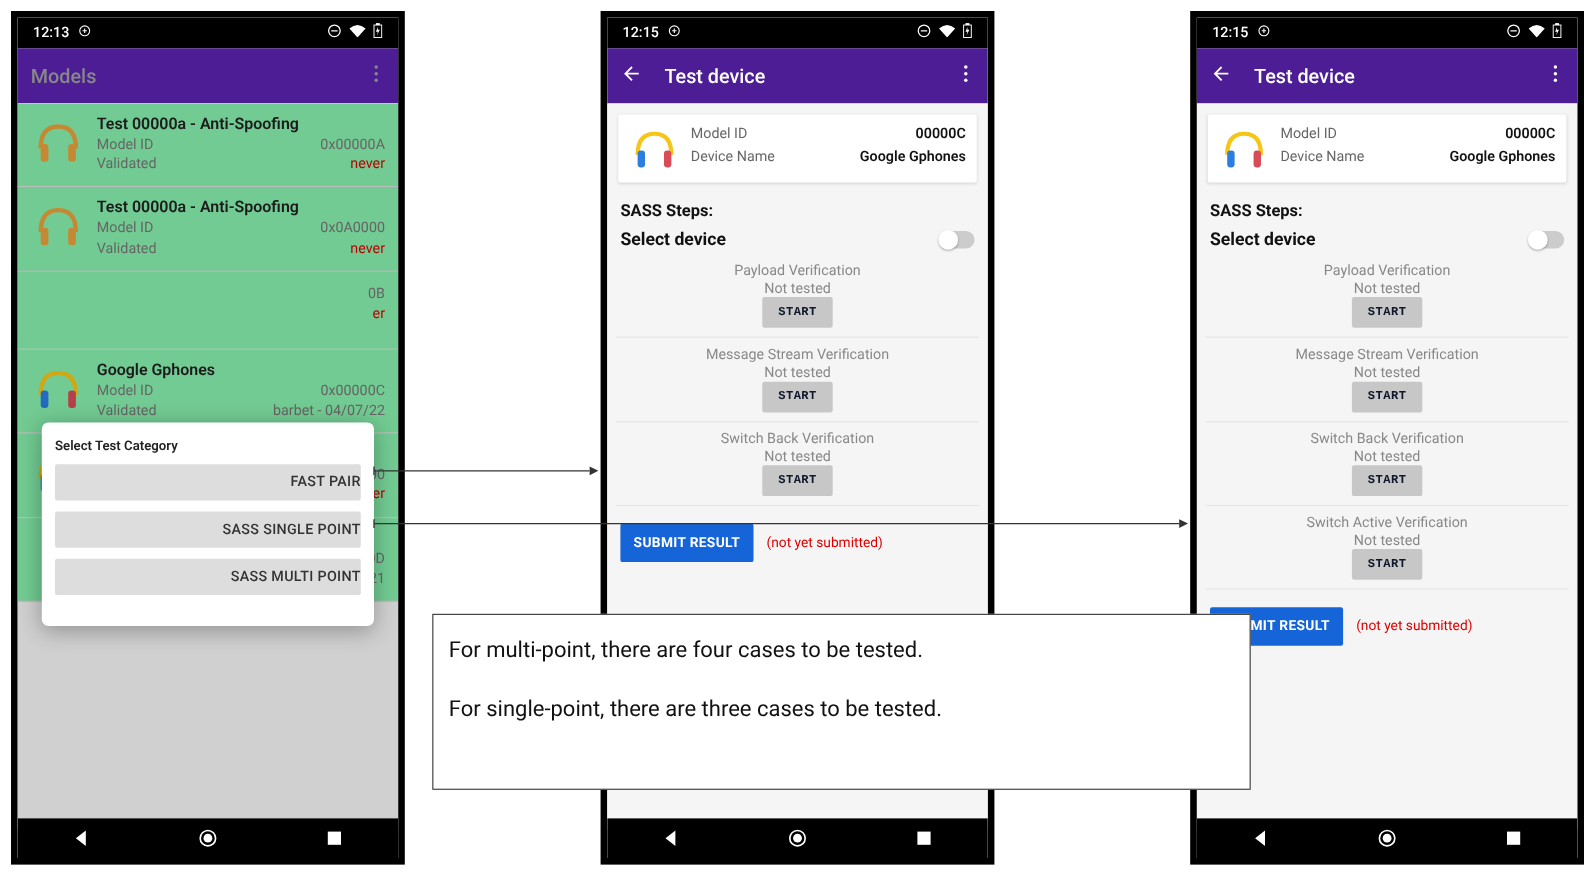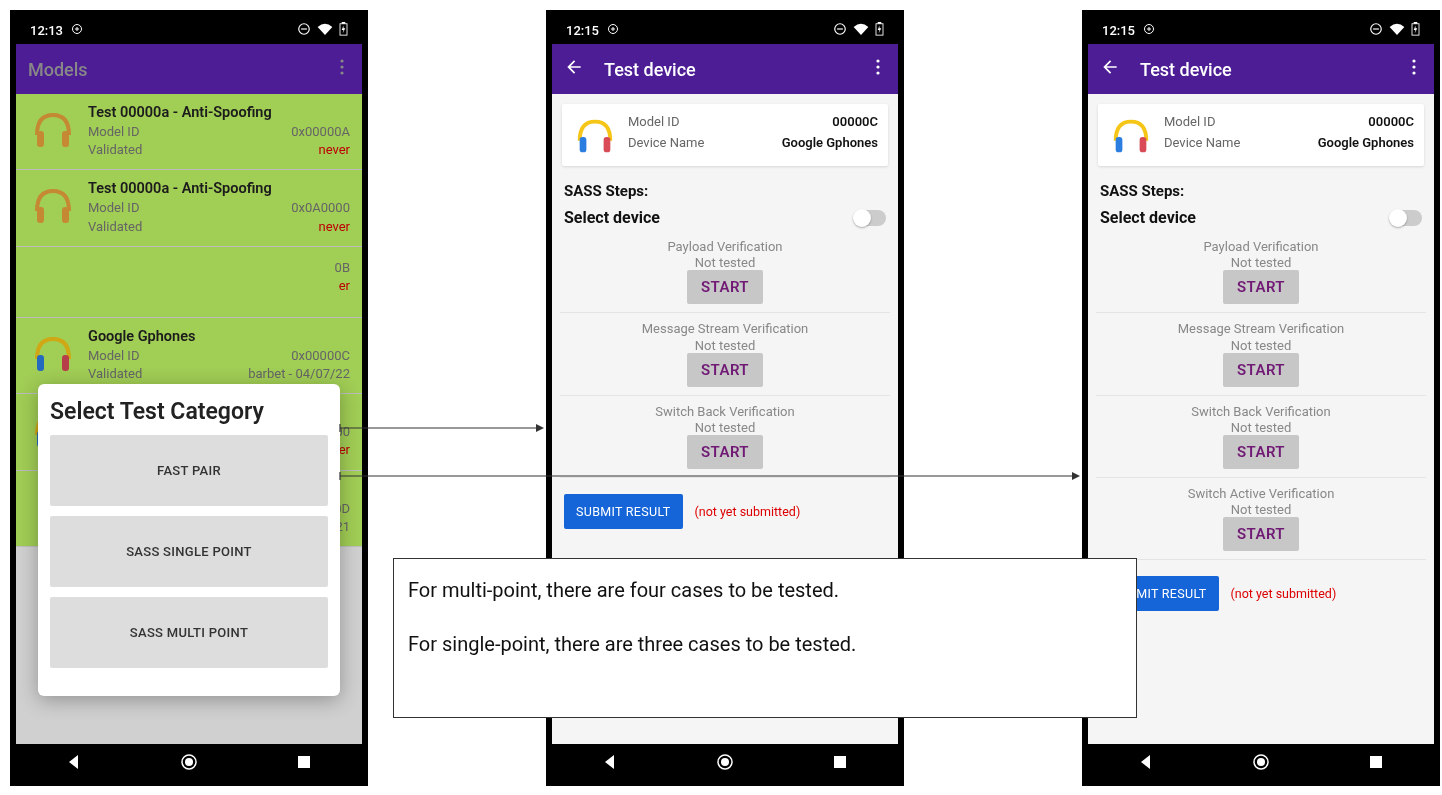--- a/index.html
+++ b/index.html
@@ -18,52 +18,52 @@
 .appbar .title { font-size:18px; font-weight:500; flex:1; }
 .appbar .title.dim { color:#888; }
 .appbar .back { margin-right:20px; cursor:pointer; }
 .appbar .menu { cursor:pointer; padding:6px; }
 
 .content { height:660px; overflow:hidden; background:#f5f5f5; position:relative; }
 
 .navbar { position:absolute; bottom:0; left:0; right:0; height:36px; background:#000; display:flex; align-items:center; justify-content:space-around; }
 .navbar .nbtn { width:18px; height:18px; }
 
-.list-item { display:flex; padding:10px 12px; border-bottom:1px solid #ddd; background:#bef264; }
+.list-item { display:flex; padding:10px 12px; border-bottom:1px solid #ddd; background:#86efac; }
 .list-item .thumb { width:50px; height:50px; margin-right:10px; display:flex; align-items:center; justify-content:center; }
 .list-item .info { flex:1; }
 .list-item .info .name { font-weight:600; font-size:14.5px; color:#222; margin-bottom:2px; }
 .list-item .row { display:flex; justify-content:space-between; font-size:13px; color:#777; line-height:1.4; }
 .list-item .row .never { color:#d00; }
 
 .dialog-backdrop { position:absolute; inset:0; background:rgba(0,0,0,0.15); }
 .dialog { position:absolute; left:22px; right:22px; top:290px; background:#fff; border-radius:6px; padding:14px 12px 16px; box-shadow:0 4px 20px rgba(0,0,0,0.3); }
-.dialog .dtitle { font-size:23px; font-weight:600; margin-bottom:10px; color:#222; }
-.dialog .dbtn { background:#ddd; border:none; width:100%; padding:28px 0; font-size:13px; font-weight:500; letter-spacing:0.3px; color:#333; margin-bottom:10px; border-radius:2px; cursor:pointer; }
+.dialog .dtitle { font-size:12px; font-weight:600; margin-bottom:10px; color:#222; }
+.dialog .dbtn { background:#ddd; border:none; width:100%; padding:9px 0; font-size:13px; font-weight:500; letter-spacing:0.3px; color:#333; margin-bottom:10px; border-radius:2px; cursor:pointer;text-align:right; }
 .dialog .dbtn:last-child { margin-bottom:12px; }
 
 .test-header { background:#fff; margin:10px; padding:8px 10px; display:flex; box-shadow:0 1px 3px rgba(0,0,0,0.12); border-radius:2px; }
 .test-header .thumb { width:46px; height:46px; margin-right:10px; }
 .test-header .kv { flex:1; font-size:13px; color:#666; }
 .test-header .kv .krow { display:flex; justify-content:space-between; line-height:1.6; }
 .test-header .kv .krow .val { color:#111; font-weight:600; }
 
 .sass-label { font-weight:700; font-size:15px; padding:6px 12px 2px; color:#111; }
 .select-row { display:flex; align-items:center; justify-content:space-between; padding:6px 12px 4px; }
 .select-row .lbl { font-weight:700; font-size:16px; color:#111; }
 .toggle { width:32px; height:16px; background:#ccc; border-radius:10px; position:relative; cursor:pointer; }
 .toggle::after { content:''; position:absolute; width:18px; height:18px; background:#fff; border-radius:50%; top:-1px; left:-1px; box-shadow:0 1px 2px rgba(0,0,0,0.3); }
 
 .step-row { display:flex; align-items:center; padding:8px 12px; border-bottom:1px solid #e4e4e4; margin:0 8px;flex-direction:column; }
 .step-row .sname { flex:1.1; font-size:13px; color:#888; line-height:1.25; }
 .step-row .sstat { flex:0.7; font-size:13px; color:#888; }
-.step-row .sbtn { background:#c7c7c7; color:#701a75; font-size:15px; font-weight:600; padding:8px 14px; border:none; letter-spacing:0.4px; border-radius:2px; cursor:pointer; }
+.step-row .sbtn { background:#c7c7c7; color:#0f172a; font-size:11px; font-weight:600; padding:8px 14px; border:none; letter-spacing:0.4px; border-radius:2px; cursor:pointer;font-family:Liberation Mono, monospace; }
 
 .submit-row { display:flex; align-items:center; gap:12px; padding:16px 12px; }
-.submit-btn { background:#1565d8; color:#fff; font-size:12.5px; font-weight:400; padding:10px 12px; border:none; letter-spacing:0.3px; border-radius:2px; cursor:pointer; }
+.submit-btn { background:#1565d8; color:#fff; font-size:12.5px; font-weight:700; padding:10px 12px; border:none; letter-spacing:0.3px; border-radius:2px; cursor:pointer; }
 .submit-note { color:#d00; font-size:12.5px; }
 
 .callout { position:absolute; left:393px; top:558px; width:744px; height:160px; border:1px solid #333; background:#fff; padding:18px 14px; font-size:20px; color:#111; line-height:1.3; }
 .callout p { margin-bottom:28px; }
 
 .arrow { position:absolute; height:10px; }
 .arrow svg { width:100%; height:100%; overflow:visible; }
 </style>
 </head>
 <body>

